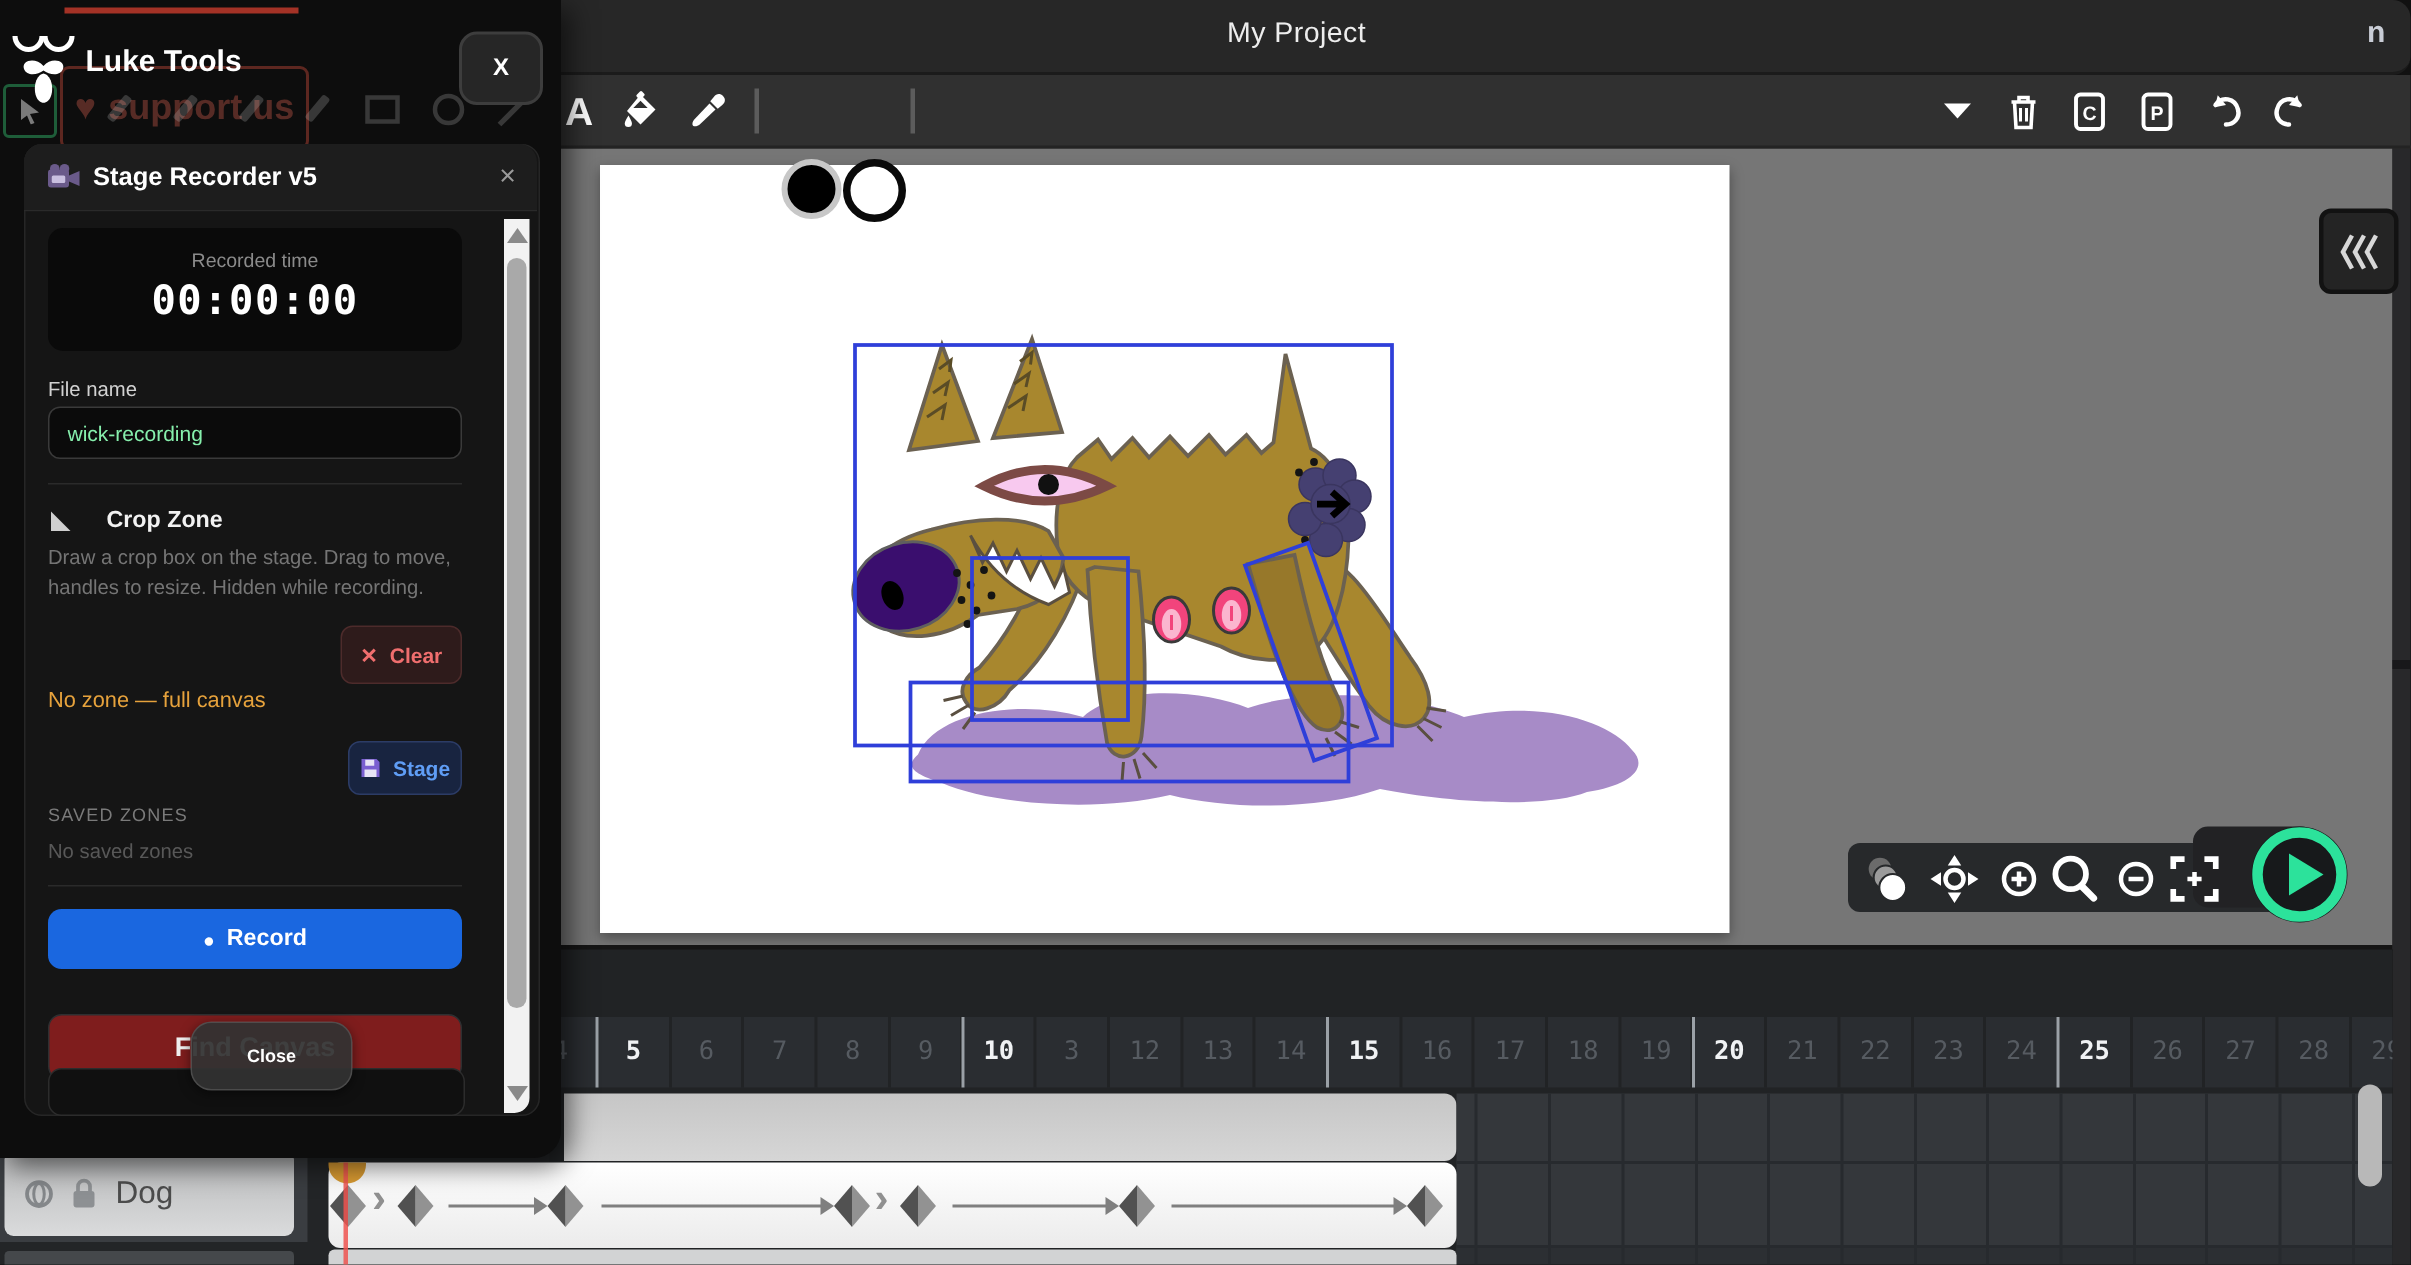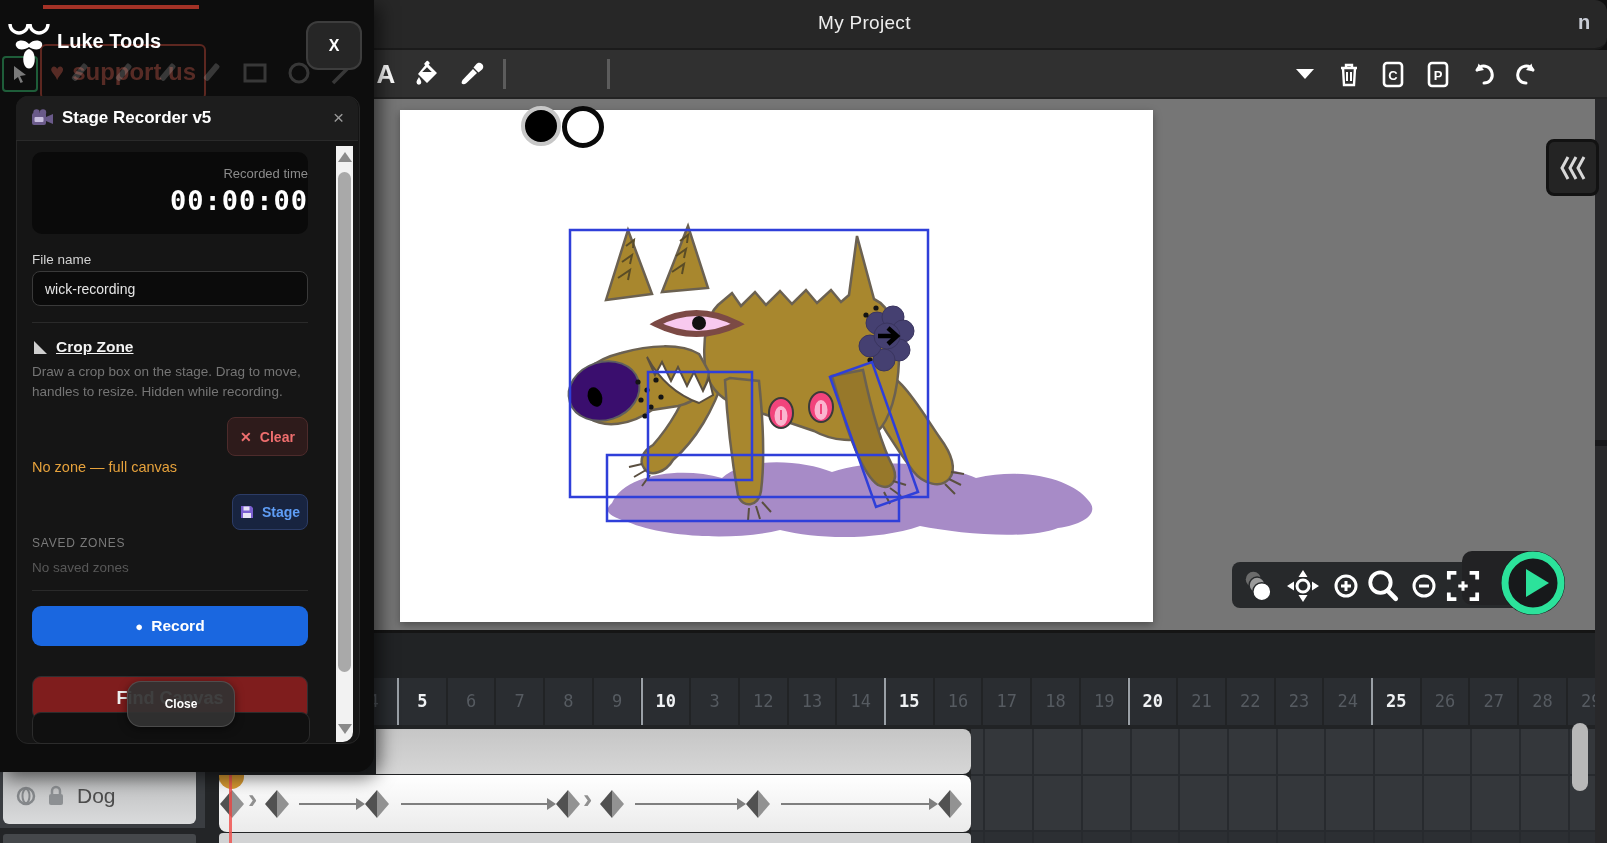--- a/index.html
+++ b/index.html
@@ -69,29 +69,29 @@
      display:flex;align-items:center;justify-content:center;color:rgba(200,90,75,.4);font-size:24px;font-weight:bold;}
   #ghost-cursor{left:2px;top:56px;width:32px;height:32px;border:2px solid rgba(45,160,95,.55);border-radius:4px;
      display:flex;align-items:center;justify-content:center;}
   .ghost-tool{position:absolute;top:60px;width:26px;height:26px;}
   
   #card{left:16px;top:96px;width:342px;height:646px;background:#151515;border:1px solid #262626;border-radius:12px;}
   #card-hdr{left:16px;top:96px;width:342px;height:44px;background:#1d1d1d;border-radius:12px 12px 0 0;
      border-bottom:1px solid #2a2a2a;display:flex;align-items:center;}
   #card-hdr .t{color:#fff;font-weight:bold;font-size:17px;margin-left:8px;}
   #card-close{position:absolute;right:14px;color:#9a9a9a;font-size:19px;cursor:pointer;}
-  #timebox{left:32px;top:152px;width:276px;height:82px;background:#0a0a0a;border-radius:10px;text-align:right;}
+  #timebox{left:32px;top:152px;width:276px;height:82px;background:#0a0a0a;border-radius:10px;text-align:center;}
   #timebox .lab{color:#8b8b8b;font-size:13px;margin-top:14px;}
   #timebox .val{color:#fff;font-size:27px;font-weight:bold;font-family:"DejaVu Sans Mono",monospace;margin-top:4px;letter-spacing:1px;}
   .field-label{color:#d2d2d2;font-size:13.5px;}
-  .tinput{background:#0b0b0b;border:1px solid #3a3a3a;border-radius:8px;color:#e5e5e5;font-size:14px;
+  .tinput{background:#0b0b0b;border:1px solid #3a3a3a;border-radius:8px;color:#86efac;font-size:14px;
      padding:0 12px;font-family:"Liberation Sans",sans-serif;outline:none;box-sizing:border-box;}
   .tinput::placeholder{color:#6a6a6a;}
   .hline{background:#2a2a2a;height:1px;}
-  #crop-title{left:32px;top:338px;color:#f2f2f2;font-weight:bold;font-size:15.5px;display:flex;align-items:center;gap:7px;text-decoration:underline;}
+  #crop-title{left:32px;top:338px;color:#f2f2f2;font-weight:bold;font-size:15.5px;display:flex;align-items:center;gap:22px;}
   #crop-desc{left:32px;top:362px;width:286px;color:#757575;font-size:13.5px;line-height:20px;}
   .pbtn{border-radius:8px;display:flex;align-items:center;justify-content:center;gap:8px;
      font-weight:bold;font-size:14px;cursor:pointer;box-sizing:border-box;}
   #btn-set{left:32px;top:417px;width:185px;height:39px;background:#1b2f20;border:1px solid #2e4d33;color:#56d879;}
   #btn-clear{left:227px;top:417px;width:81px;height:39px;background:#2e1b1b;border:1px solid #4d2b2b;color:#ef6e6e;}
   #zone-status{left:32px;top:459px;color:#e6a23c;font-size:14.5px;}
   #btn-save{left:232px;top:494px;width:76px;height:36px;background:#182440;border:1px solid #2c3c66;color:#5f9df5;}
   #saved-hdr{left:32px;top:536px;color:#7a7a7a;font-size:12px;letter-spacing:.8px;}
   #saved-empty{left:32px;top:560px;color:#585858;font-size:13.5px;}
   #btn-record{left:32px;top:606px;width:276px;height:40px;background:#1a67e0;border:none;color:#fff;font-size:15.5px;border-radius:9px;}

